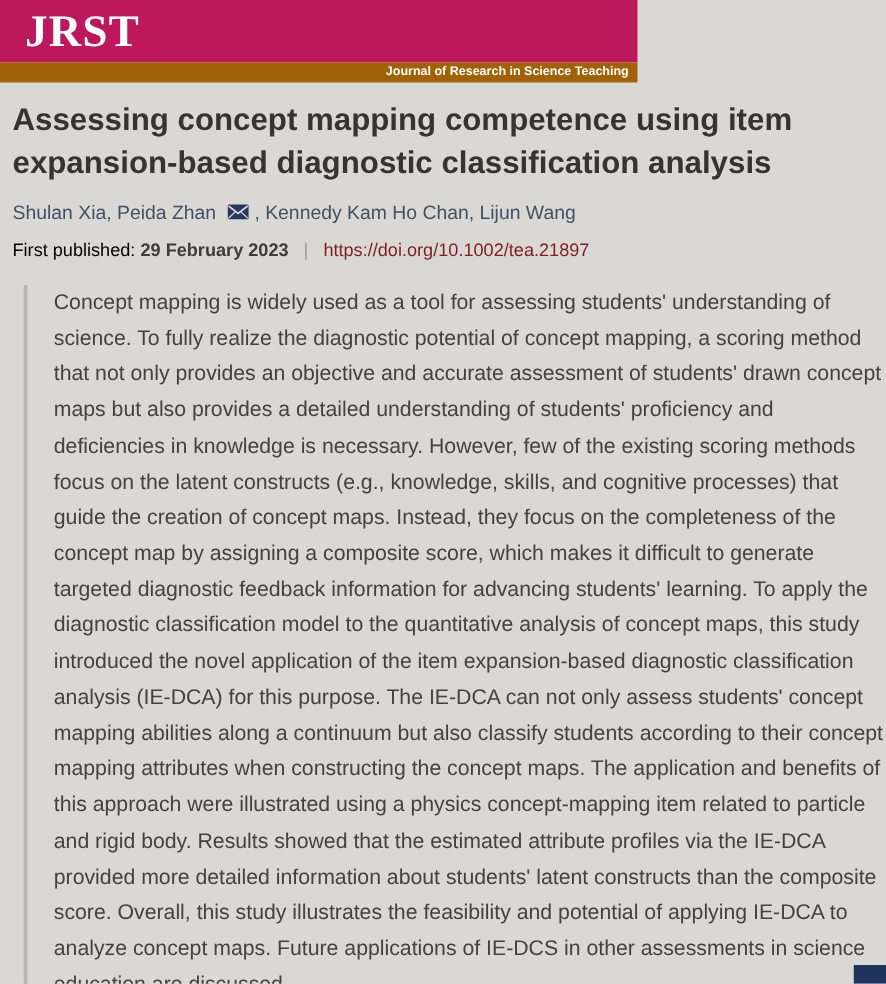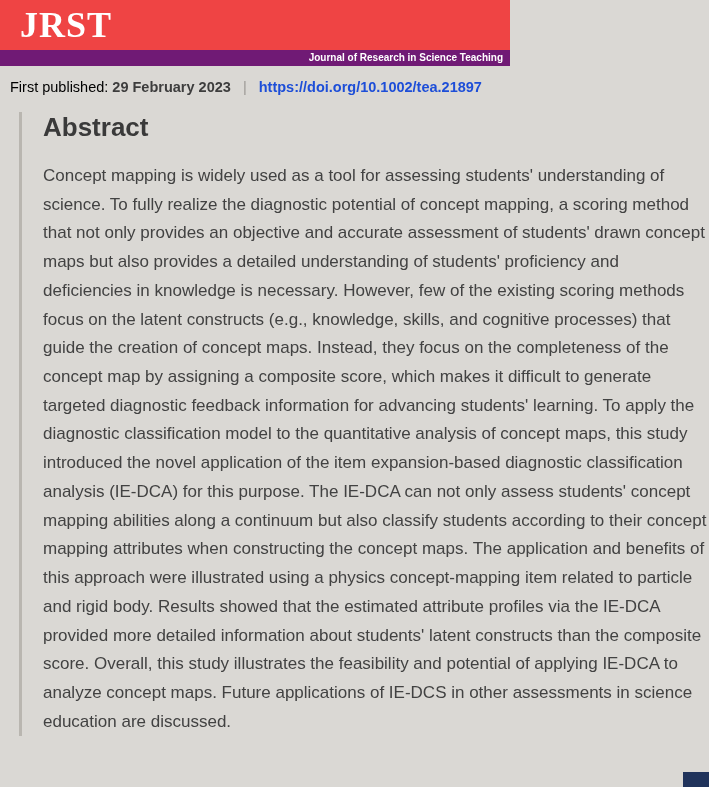--- a/index.html
+++ b/index.html
@@ -8,35 +8,35 @@
     background: #dad8d4;
     font-family: "Liberation Sans", sans-serif;
     position: relative;
     overflow: hidden;
   }
 
   
   .masthead { width: 510px; }
   .banner {
     height: 50px;
-    background: #ef4444;
+    background: #be185d;
     display: flex; align-items: center;
   }
   .logo {
     color: #ffffff;
     font-family: "Liberation Serif", serif;
     font-weight: 700;
     font-size: 36px;
     letter-spacing: 1px;
     padding-left: 20px;
     line-height: 1;
   }
   .subbar {
     height: 16px;
-    background: #701a75;
+    background: #a16207;
     display: flex; align-items: center; justify-content: flex-end;
     padding-right: 7px;
   }
   .subbar span {
     color: #ffffff;
     font-size: 10px;
     font-weight: 700;
     line-height: 1;
   }
 
@@ -65,22 +65,22 @@
   .author-sep { color: #3e5168; }
   .envelope { display: inline-block; vertical-align: -1px; margin-left: 5px; }
   .pubinfo {
     margin-top: 13px;
     font-size: 14.5px;
   }
   .pub-label { color: #000000; }
   .pub-date { color: #3d3d3d; font-weight: 700; }
   .pub-sep { color: #9b9995; margin: 0 8px; }
   .doi {
-    color: #1d4ed8;
-    font-weight: 700;
+    color: #7f1d1d;
+    font-weight: 400;
     text-decoration: none;
   }
 
   
   .abstract {
     margin-top: 17px;
     margin-left: 9px;
     border-left: 3px solid #b9b6b0;
     padding-left: 21px;
     padding-right: 0;
@@ -115,28 +115,35 @@
 <header class="masthead">
   <div class="banner">
     <span class="logo">JRST</span>
   </div>
   <div class="subbar">
     <span>Journal of Research in Science Teaching</span>
   </div>
 </header>
 
 <main class="content">
+  <h1 class="title">Assessing concept mapping competence using item expansion-based diagnostic classification analysis</h1>
 
+  <div class="authors"><span class="author-name">Shulan Xia</span><span class="author-sep">, </span><span class="author-name">Peida Zhan</span>
+  <svg class="envelope" width="17" height="13" viewBox="0 0 20 14" xmlns="http://www.w3.org/2000/svg">
+    <rect x="0" y="0" width="20" height="14" rx="1.5" fill="#24395d"></rect>
+    <path d="M1 1.5 L10 8.5 L19 1.5" stroke="#dad8d4" stroke-width="1.6" fill="none"></path>
+    <path d="M1 13 L7.5 6.8 M19 13 L12.5 6.8" stroke="#dad8d4" stroke-width="1.2" fill="none"></path>
+  </svg>
+<span class="author-sep">, </span><span class="author-name">Kennedy Kam Ho Chan</span><span class="author-sep">, </span><span class="author-name">Lijun Wang</span></div>
 
   <div class="pubinfo">
     <span class="pub-label">First published:</span>
     <span class="pub-date">29 February 2023</span>
     <span class="pub-sep">|</span>
     <a class="doi" href="#">https://doi.org/10.1002/tea.21897</a>
   </div>
 
   <section class="abstract">
-    <h2>Abstract</h2>
     <p>Concept mapping is widely used as a tool for assessing students' understanding of science. To fully realize the diagnostic potential of concept mapping, a scoring method that not only provides an objective and accurate assessment of students' drawn concept maps but also provides a detailed understanding of students' proficiency and deficiencies in knowledge is necessary. However, few of the existing scoring methods focus on the latent constructs (e.g., knowledge, skills, and cognitive processes) that guide the creation of concept maps. Instead, they focus on the completeness of the concept map by assigning a composite score, which makes it difficult to generate targeted diagnostic feedback information for advancing students' learning. To apply the diagnostic classification model to the quantitative analysis of concept maps, this study introduced the novel application of the item expansion-based diagnostic classification analysis (IE-DCA) for this purpose. The IE-DCA can not only assess students' concept mapping abilities along a continuum but also classify students according to their concept mapping attributes when constructing the concept maps. The application and benefits of this approach were illustrated using a physics concept-mapping item related to particle and rigid body. Results showed that the estimated attribute profiles via the IE-DCA provided more detailed information about students' latent constructs than the composite score. Overall, this study illustrates the feasibility and potential of applying IE-DCA to analyze concept maps. Future applications of IE-DCS in other assessments in science education are discussed.</p>
   </section>
 </main>
 
 <div class="corner"></div>
 
 </body></html>

